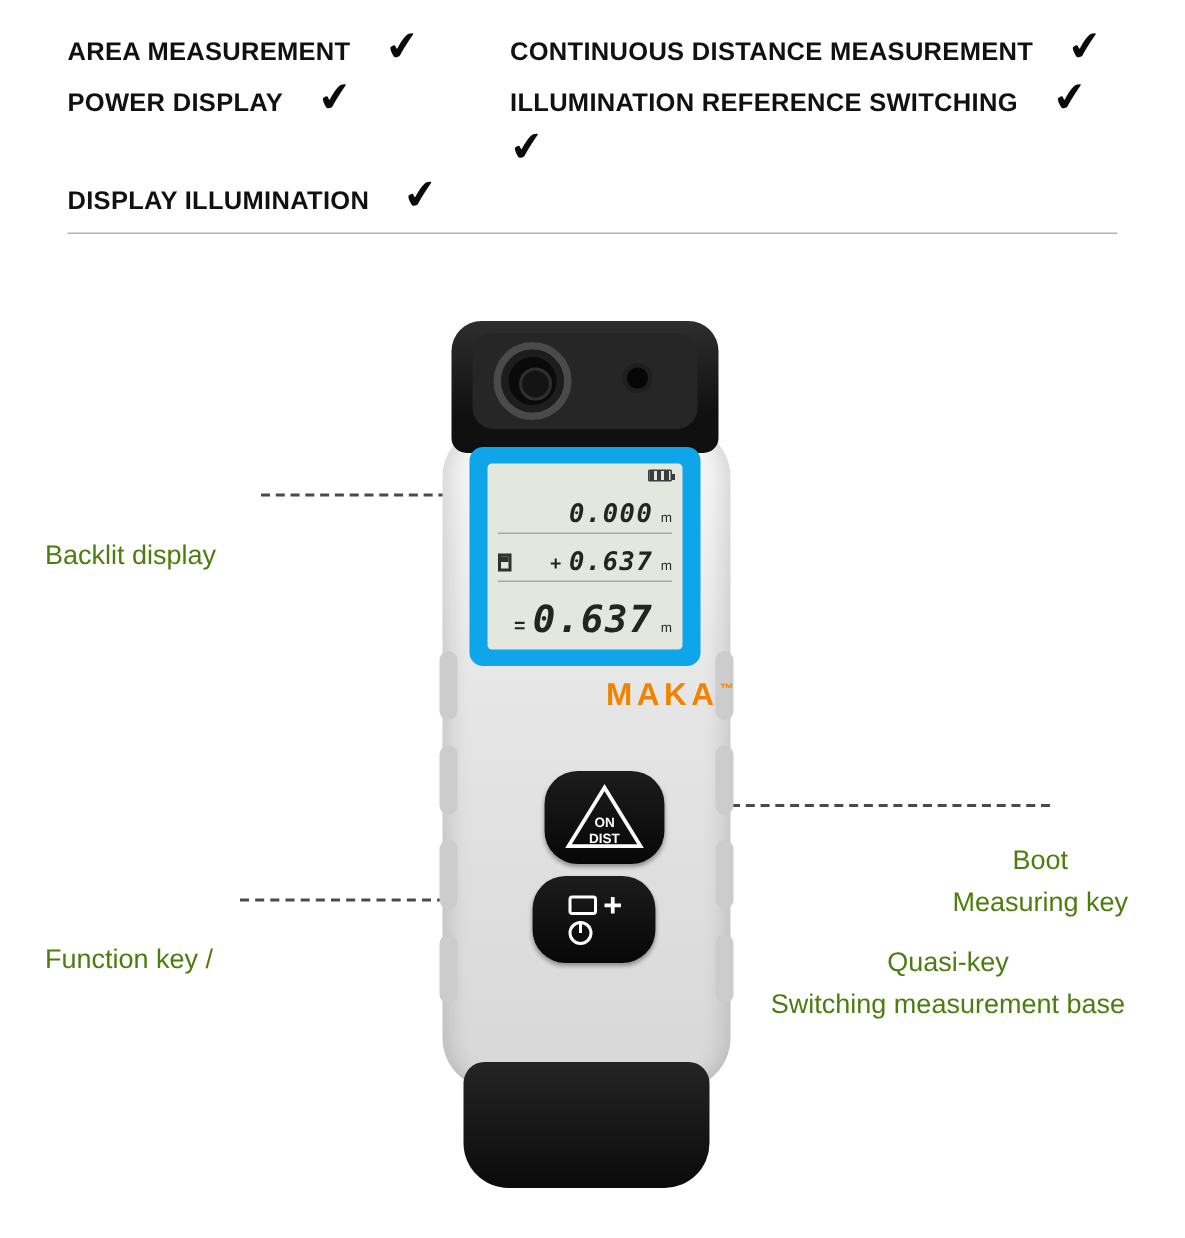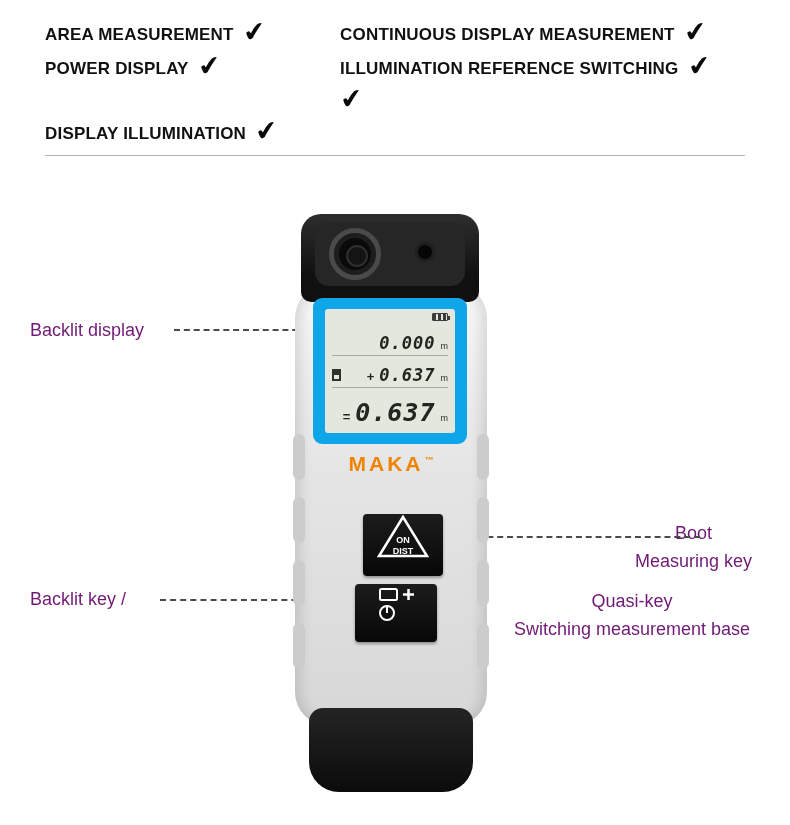--- a/index.html
+++ b/index.html
@@ -1,29 +1,29 @@
 <!DOCTYPE html>
 <html><head>
 <meta charset="utf-8">
 <style>
   * { margin:0; padding:0; box-sizing:border-box; }
   html,body { background:#ffffff; }
   body { font-family:"Liberation Sans", sans-serif; }
   .page { position:relative; width:790px; height:825px; background:#ffffff; overflow:hidden; }
 
   
-  .feature { position:absolute; display:flex; align-items:center; gap:9px; height:26px;
+  .feature { position:absolute; display:flex; align-items:center; gap:23px; height:26px;
              font-weight:bold; font-size:17px; color:#111; white-space:nowrap; letter-spacing:0.2px; }
   .check { font-family:"DejaVu Sans", sans-serif; font-size:27px; font-weight:900; color:#0a0a0a;
            transform:rotate(-7deg); margin-top:-8px; }
 
   .divider { position:absolute; left:45px; top:155px; width:700px; height:0; border-top:1px solid #b3b3b3; }
 
   
-  .callout { position:absolute; font-size:18px; color:#701a75; line-height:28px; white-space:nowrap; }
+  .callout { position:absolute; font-size:18px; color:#4d7c0f; line-height:28px; white-space:nowrap;margin-top:40px; }
   .callout.right { text-align:center; }
   .dash { position:absolute; height:0; border-top:2px dashed #4a4a4a; }
 
   
   .device { position:absolute; left:293px; top:200px; width:196px; height:600px; }
 
   .cap { position:absolute; left:8px; top:14px; width:178px; height:88px; z-index:2;
          background:linear-gradient(180deg,#2e2e2e,#101010 70%); border-radius:20px 20px 10px 10px; }
   .lens-recess { position:absolute; left:14px; top:8px; width:150px; height:64px; background:#262626; border-radius:14px; }
   .lens { position:absolute; left:14px; top:6px; width:52px; height:52px; border-radius:50%;
@@ -52,26 +52,26 @@
   .lcd-row { display:flex; justify-content:flex-end; align-items:baseline; gap:5px; }
   .lcd-row.bordered { border-bottom:1px solid #a6ab9d; padding-bottom:2px; }
   .lcd-val { font-family:"DejaVu Sans Mono", monospace; font-style:italic; font-weight:bold;
              font-size:17px; color:#23261f; letter-spacing:1px; }
   .lcd-val.big { font-size:25px; }
   .lcd-unit { font-size:9px; color:#2c2f27; }
   .lcd-op { font-size:13px; font-weight:bold; color:#23261f; }
   .ref-icon { align-self:center; margin-right:auto; width:9px; height:12px; border:2px solid #30332b;
               background:linear-gradient(180deg,#30332b 45%, transparent 45%); }
 
-  .brand { position:absolute; left:0; top:252px; width:100%; text-align:center; z-index:3;
+  .brand { position:absolute; left:0; top:252px; width:100%; text-align:right; z-index:3;
            color:#f08300; font-weight:bold; font-size:21px; letter-spacing:3px; }
   .brand sup { font-size:9px; letter-spacing:0; margin-left:1px; }
 
-  .btn { position:absolute; background:linear-gradient(180deg,#1c1c1c,#070707); border-radius:4px; z-index:3;
-         display:flex; align-items:flex-start; justify-content:center; box-shadow:0 2px 3px rgba(0,0,0,0.35); }
+  .btn { position:absolute; background:linear-gradient(180deg,#1c1c1c,#070707); border-radius:22px; z-index:3;
+         display:flex; align-items:center; justify-content:center; box-shadow:0 2px 3px rgba(0,0,0,0.35); }
   .btn-measure { left:70px; top:314px; width:80px; height:62px; }
   .btn-function { left:62px; top:384px; width:82px; height:58px; }
 
   .base { position:absolute; left:16px; top:508px; width:164px; height:84px; z-index:4;
           background:linear-gradient(180deg,#242424,#0b0b0b); border-radius:14px 14px 30px 30px; }
 </style>
 </head>
 <body>
 
 <div class="page">
@@ -82,21 +82,21 @@
   </div>
   <div class="feature" style="left:45px; top:56px;">
     <span>POWER DISPLAY</span>
     <span class="check">✔</span>
   </div>
   <div class="feature" style="left:45px; top:89px;margin-top:32px;">
     <span>DISPLAY ILLUMINATION</span>
     <span class="check">✔</span>
   </div>
   <div class="feature" style="left:340px; top:22px;">
-    <span>CONTINUOUS DISPLAY MEASUREMENT</span>
+    <span>CONTINUOUS DISTANCE MEASUREMENT</span>
     <span class="check">✔</span>
   </div>
   <div class="feature" style="left:340px; top:56px;">
     <span>ILLUMINATION REFERENCE SWITCHING</span>
     <span class="check">✔</span>
   </div>
   <div class="feature" style="left:340px; top:89px;">
     <span class="check">✔</span>
   </div>
 
@@ -173,21 +173,21 @@
   </div>
   <div class="dash" style="left:174px; top:329px; width:144px;"></div>
 
   <div class="callout right" style="right:38px; top:519px;">
     <div>Boot</div>
     <div>Measuring key</div>
   </div>
   <div class="dash" style="left:448px; top:536px; width:252px;"></div>
 
   <div class="callout" style="left:30px; top:585px;">
-    <div>Backlit key /</div>
+    <div>Function key /</div>
   </div>
   <div class="dash" style="left:160px; top:599px; width:188px;"></div>
 
   <div class="callout right" style="right:40px; top:587px;">
     <div>Quasi-key</div>
     <div>Switching measurement base</div>
   </div>
   <div class="dash" style="left:447px; top:601px; width:40px;"></div>
 
 </div>

